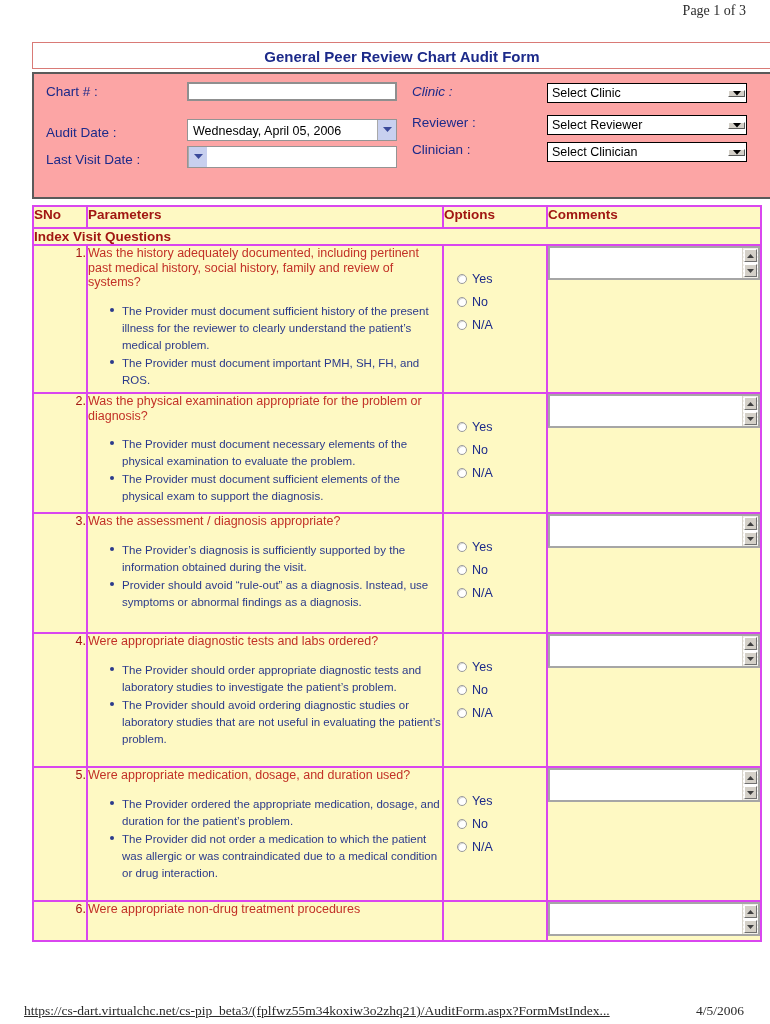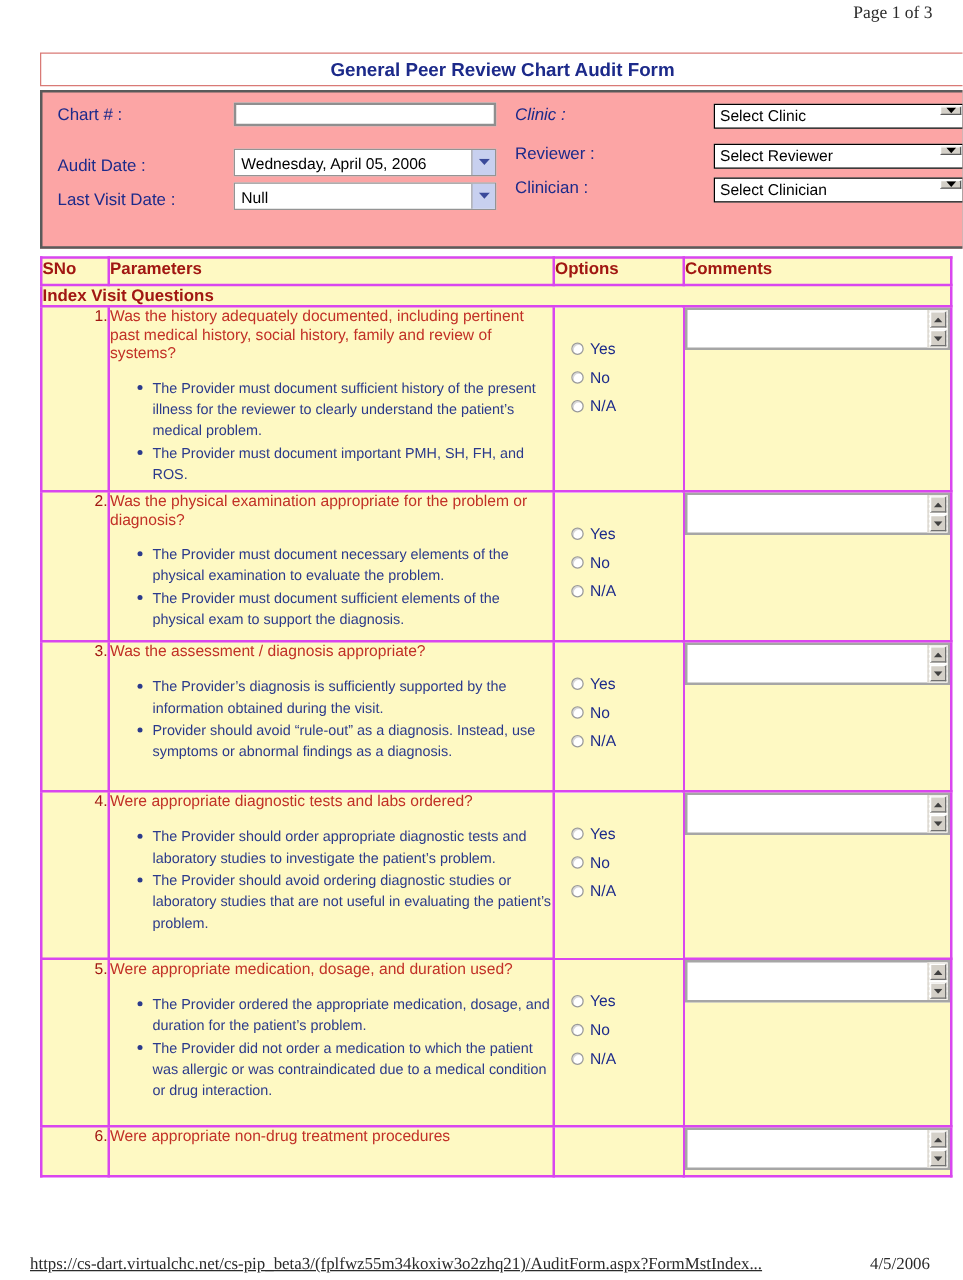--- a/index.html
+++ b/index.html
@@ -117,24 +117,23 @@
   }
   .date-ctrl .dbtn svg { display: block; }
 
   
   .sel-ctrl {
     border: 1px solid #000000;
     background: #ffffff;
     height: 20px;
     box-sizing: border-box;
     display: flex;
-    align-items: flex-start;
+    align-items: center;
     font-size: 12.5px;
     color: #000000;
-    margin-left: 24px;
   }
   .sel-ctrl .sval {
     flex: 1;
     padding: 1px 0 0 4px;
     line-height: 17px;
     overflow: hidden;
     white-space: nowrap;
   }
   .sel-ctrl .sbtn {
     width: 17px;
@@ -313,21 +312,20 @@
       <div class="dbtn">
         <svg width="9" height="6" viewBox="0 0 9 6">
             <path d="M0 0 L4.5 5 L9 0 Z" fill="#3a4a9a"></path>
           </svg>
       </div>
     </div>
 
     <span class="hp-label" style="left:12px; top:78px;">Last Visit Date :</span>
 
     <div class="hp-ctrl date-ctrl" style="left:153px; top:72px; width:210px;">
-      <div class="dval">Null</div>
       <div class="dbtn">
         <svg width="9" height="6" viewBox="0 0 9 6">
             <path d="M0 0 L4.5 5 L9 0 Z" fill="#3a4a9a"></path>
           </svg>
       </div>
     </div>
 
     <span class="hp-label" style="left:378px; top:10px;font-style:italic;">Clinic :</span>
 
     <div class="hp-ctrl sel-ctrl" style="left:513px; top:9px; width:200px;">

